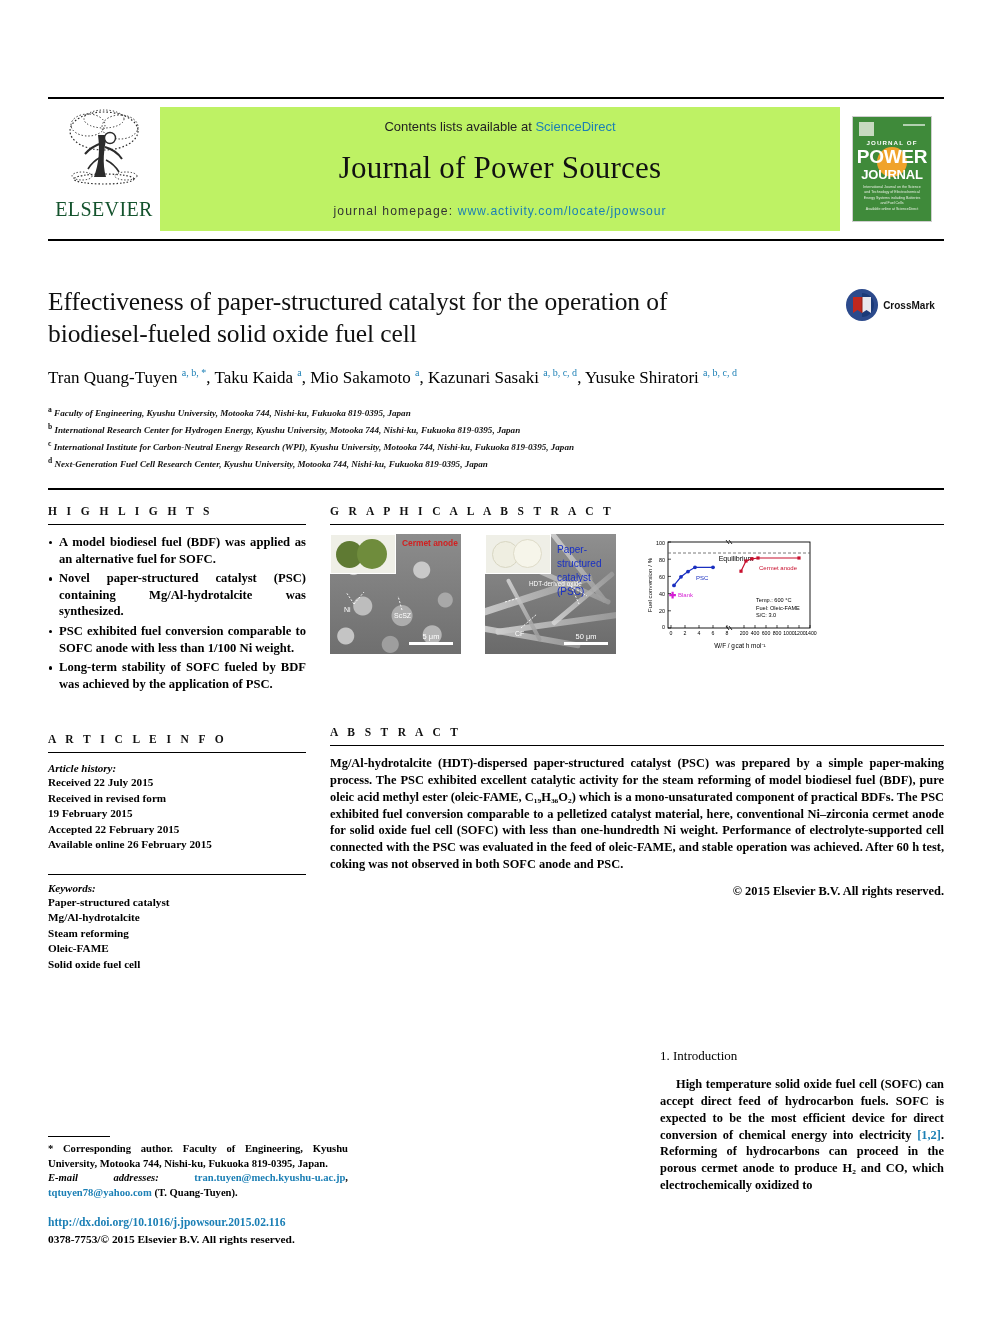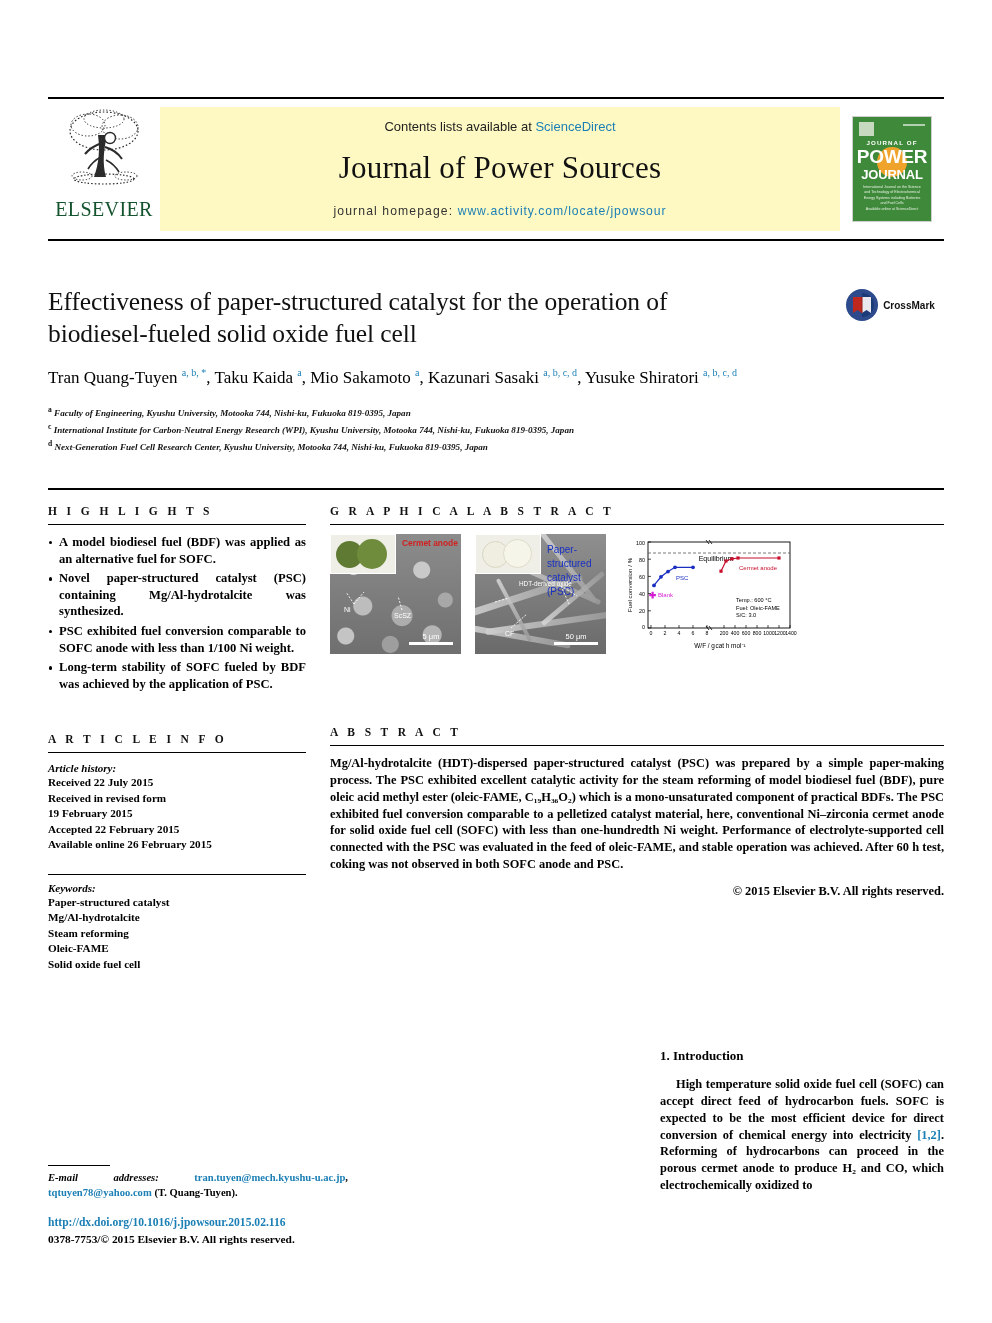--- a/index.html
+++ b/index.html
@@ -56,21 +56,21 @@
   .elsevier-word {
     font-family: "Liberation Serif", serif;
     font-size: 20px;
     letter-spacing: .4px;
     color: #14532d;
     font-weight: 400;
     margin-top: 1px;
   }
   .mast-center {
     flex: 1 1 auto;
-    background: #fef9c3;
+    background: #bef264;
     margin: 8px 0 8px 0;
     display: flex;
     flex-direction: column;
     align-items: center;
     justify-content: center;
     position: relative;
   }
   .contents-line {
     font-family: "Liberation Sans", sans-serif;
     font-size: 13px;
@@ -243,21 +243,21 @@
     position: absolute;
     left: 1px; top: 7px;
     width: 3.4px; height: 3.4px;
     background: #000;
     border-radius: 50%;
   }
 
   
   .ga-figure {
     display: flex;
-    gap: 14px;
+    gap: 24px;
     align-items: center;
     margin-top: 4px;
   }
   .ga-panel { position: relative; }
   .sem { position: relative; overflow: hidden; border: 0; }
   .sem-a { width: 131px; height: 120px; }
   .sem-b { width: 131px; height: 120px; }
   .sem-bg {
     position:absolute; inset:0;
     background:
@@ -377,21 +377,21 @@
 
   
   .intro {
     position: absolute;
     left: 660px;
     width: 284px;
     top: 1048px;
   }
   .intro-head {
     font-size: 13px;
-    font-weight: bold;
+    font-weight: normal;
     margin: 0 0 12px 0;
   }
   .intro-p {
     font-size: 12.4px;
     font-weight: bold;
     line-height: 1.36;
     text-align: justify;
     margin: 0;
     text-indent: 16px;
   }
@@ -490,20 +490,21 @@
 ScienceDirect</div>
       </div>
     </div>
   </div>
 
   <div class="title-block">
     <h1 class="art-title">Effectiveness of paper-structured catalyst for the operation of biodiesel-fueled solid oxide fuel cell</h1>
     <div class="authors">Tran Quang-Tuyen <sup>a, b, *</sup>, Taku Kaida <sup>a</sup>, Mio Sakamoto <sup>a</sup>, Kazunari Sasaki <sup>a, b, c, d</sup>, Yusuke Shiratori <sup>a, b, c, d</sup></div>
     <div class="affils">
       <div class="affil"><sup>a</sup> <span>Faculty of Engineering, Kyushu University, Motooka 744, Nishi-ku, Fukuoka 819-0395, Japan</span></div>
+      <div class="affil"><sup>b</sup> <span>International Research Center for Hydrogen Energy, Kyushu University, Motooka 744, Nishi-ku, Fukuoka 819-0395, Japan</span></div>
       <div class="affil"><sup>c</sup> <span>International Institute for Carbon-Neutral Energy Research (WPI), Kyushu University, Motooka 744, Nishi-ku, Fukuoka 819-0395, Japan</span></div>
       <div class="affil"><sup>d</sup> <span>Next-Generation Fuel Cell Research Center, Kyushu University, Motooka 744, Nishi-ku, Fukuoka 819-0395, Japan</span></div>
     </div>
   </div>
 
   <div class="crossmark">
     <div class="cm-row">
       <svg width="34" height="34" viewBox="0 0 34 34">
         <circle cx="17" cy="17" r="16" fill="#2c4a8c"></circle>
         <path d="M17 5 a12 12 0 0 1 0 24 z" fill="#1b3a78"></path>
@@ -703,20 +704,21 @@
     <div class="copyright">© 2015 Elsevier B.V. All rights reserved.</div>
   </div>
 
   <div class="intro">
     <div class="intro-head">1.  Introduction</div>
     <p class="intro-p"><span>High temperature solid oxide fuel cell (SOFC) can accept direct feed of hydrocarbon fuels. SOFC is expected to be the most efficient device for direct conversion of chemical energy into electricity </span><span class="cit">[1,2]</span><span>. Reforming of hydrocarbons can proceed in the porous cermet anode to produce H₂ and CO, which electrochemically oxidized to</span></p>
   </div>
 
   <div class="footnote">
     <div class="fn-rule"></div>
+    <p class="fn-text">* Corresponding author. Faculty of Engineering, Kyushu University, Motooka 744, Nishi-ku, Fukuoka 819-0395, Japan.</p>
     <p class="fn-text">
       <span class="fn-em">E-mail addresses:</span>
       <span class="mail">tran.tuyen@mech.kyushu-u.ac.jp</span>,
       <span class="mail">tqtuyen78@yahoo.com</span>
       <span>(T. Quang-Tuyen).</span>
     </p>
   </div>
 
   <div class="doi-block">
     <div class="doi-link">http://dx.doi.org/10.1016/j.jpowsour.2015.02.116</div>

